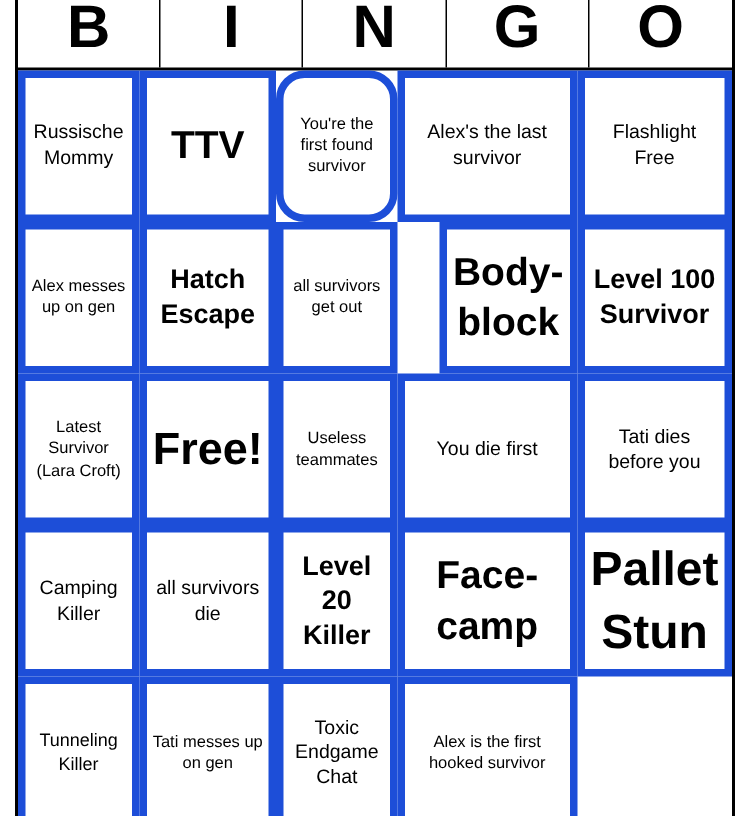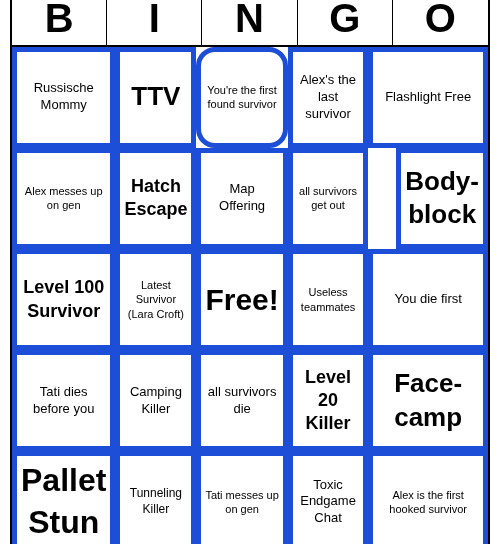--- a/index.html
+++ b/index.html
@@ -72,21 +72,20 @@
       <div class="bingo-letter">O</div>
     </div>
   <div class="bingo-grid">
   <div class="bingo-cell" style="font-size: 13px;">Russische Mommy</div>
       <div class="bingo-cell" style="font-size: 26px; font-weight: bold;">TTV</div>
       <div class="bingo-cell" style="font-size: 11px; border-radius: 19px;">You're the first found survivor</div>
       <div class="bingo-cell" style="font-size: 13px;">Alex's the last survivor</div>
       <div class="bingo-cell" style="font-size: 13px;">Flashlight Free</div>
       <div class="bingo-cell" style="font-size: 11px;">Alex messes up on gen</div>
       <div class="bingo-cell" style="font-size: 18px; font-weight: bold;">Hatch Escape</div>
-      <div class="bingo-cell" style="font-size: 13px;">Map Offering</div>
       <div class="bingo-cell" style="font-size: 11px;">all survivors get out</div>
       <div class="bingo-cell" style="font-size: 26px; font-weight: bold; margin-left: 28px;">Body-block</div>
       <div class="bingo-cell" style="font-size: 18px; font-weight: bold;">Level 100 Survivor</div>
       <div class="bingo-cell" style="font-size: 11px;">Latest Survivor (Lara Croft)</div>
       <div class="bingo-cell" style="font-size: 30px; font-weight: bold;">Free!</div>
       <div class="bingo-cell" style="font-size: 11px;">Useless teammates</div>
       <div class="bingo-cell" style="font-size: 13px;">You die first</div>
       <div class="bingo-cell" style="font-size: 13px;">Tati dies before you</div>
       <div class="bingo-cell" style="font-size: 13px;">Camping Killer</div>
       <div class="bingo-cell" style="font-size: 13px;">all survivors die</div>

